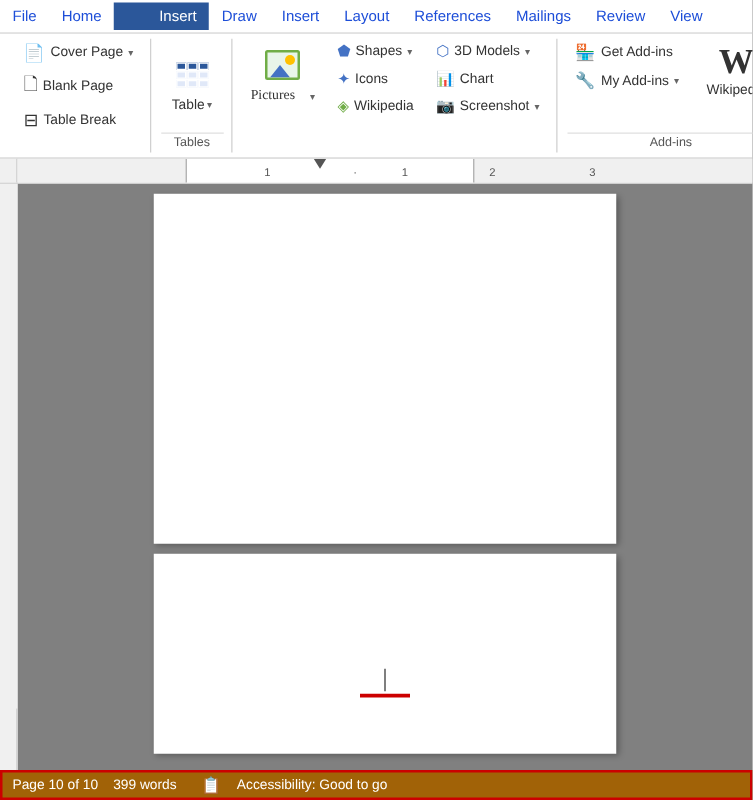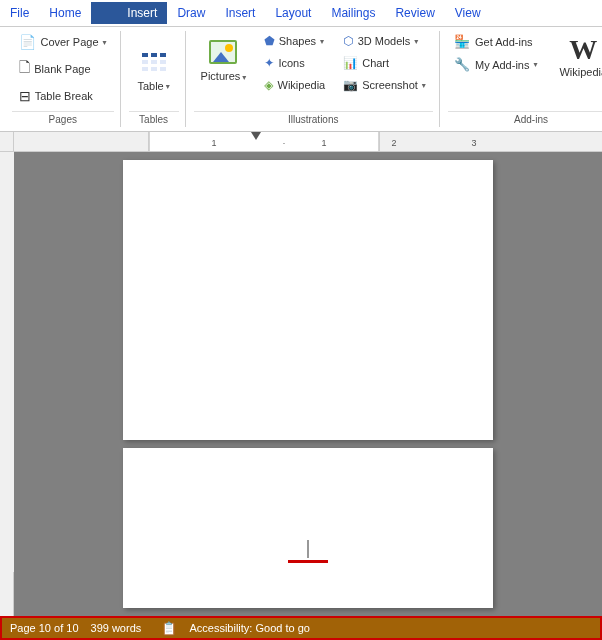--- a/index.html
+++ b/index.html
@@ -57,20 +57,21 @@
 </head>
 <body>
 
 <div class="menu-bar">
   <div class="menu-item">File</div>
   <div class="menu-item">Home</div>
   <div class="menu-item active">Insert</div>
   <div class="menu-item">Draw</div>
   <div class="menu-item">Insert</div>
   <div class="menu-item">Layout</div>
+  <div class="menu-item">References</div>
   <div class="menu-item">Mailings</div>
   <div class="menu-item">Review</div>
   <div class="menu-item">View</div>
 </div>
 
 <div class="ribbon">
   <div class="ribbon-content">
 
     <div class="ribbon-group">
       <div class="ribbon-items" style="flex-direction: column; gap: 1px;">
@@ -81,21 +82,20 @@
         </div>
         <div class="ribbon-btn-small">
           <span style="font-size:14px;">🗋</span>
           <span>Blank Page</span>
         </div>
         <div class="ribbon-btn-small">
           <span style="font-size:14px;">⊟</span>
           <span>Table Break</span>
         </div>
       </div>
-      <div class="ribbon-group-label">Pages</div>
     </div>
 
     <div class="ribbon-group">
       <div class="ribbon-items" style="align-items:center; justify-content:center; flex:1;">
         <div class="ribbon-btn-large" style="min-width:50px;">
           <div class="ribbon-icon">
             <div class="table-icon">
               <div class="table-cell" style="background:#2b579a;"></div>
               <div class="table-cell" style="background:#2b579a;"></div>
               <div class="table-cell" style="background:#2b579a;"></div>
@@ -119,21 +119,21 @@
     <div class="ribbon-group">
       <div class="ribbon-items" style="align-items:flex-start; gap: 4px;">
 
         <div class="ribbon-btn-large">
           <div class="ribbon-icon">
             <div class="pictures-icon">
               <div class="pic-mountain"></div>
               <div class="pic-sun"></div>
             </div>
           </div>
-          <div style="display:flex; align-items:flex-end; gap:2px;">
+          <div style="display:flex; align-items:flex-end; gap:12px;font-family:Liberation Serif, serif;">
             <span>Pictures</span>
             <span class="drop-arrow">▾</span>
           </div>
         </div>
 
         <div class="ribbon-col" style="gap:2px;">
           <div class="ribbon-btn-small">
             <span style="color:#4472c4; font-size:12px;">⬟</span>
             <span>Shapes</span>
             <span class="drop-arrow">▾</span>
@@ -158,21 +158,20 @@
             <span style="font-size:12px; color:#ed7d31;">📊</span>
             <span>Chart</span>
           </div>
           <div class="ribbon-btn-small">
             <span style="font-size:12px; color:#4472c4;">📷</span>
             <span>Screenshot</span>
             <span class="drop-arrow">▾</span>
           </div>
         </div>
       </div>
-      <div class="ribbon-group-label">Illustrations</div>
     </div>
 
     <div class="ribbon-group" style="border-right: none;">
       <div class="ribbon-items" style="gap: 8px; align-items: flex-start;">
         <div class="ribbon-col" style="gap:2px;">
           <div class="ribbon-btn-small">
             <span style="font-size:13px;">🏪</span>
             <span>Get Add-ins</span>
           </div>
           <div class="ribbon-btn-small">

